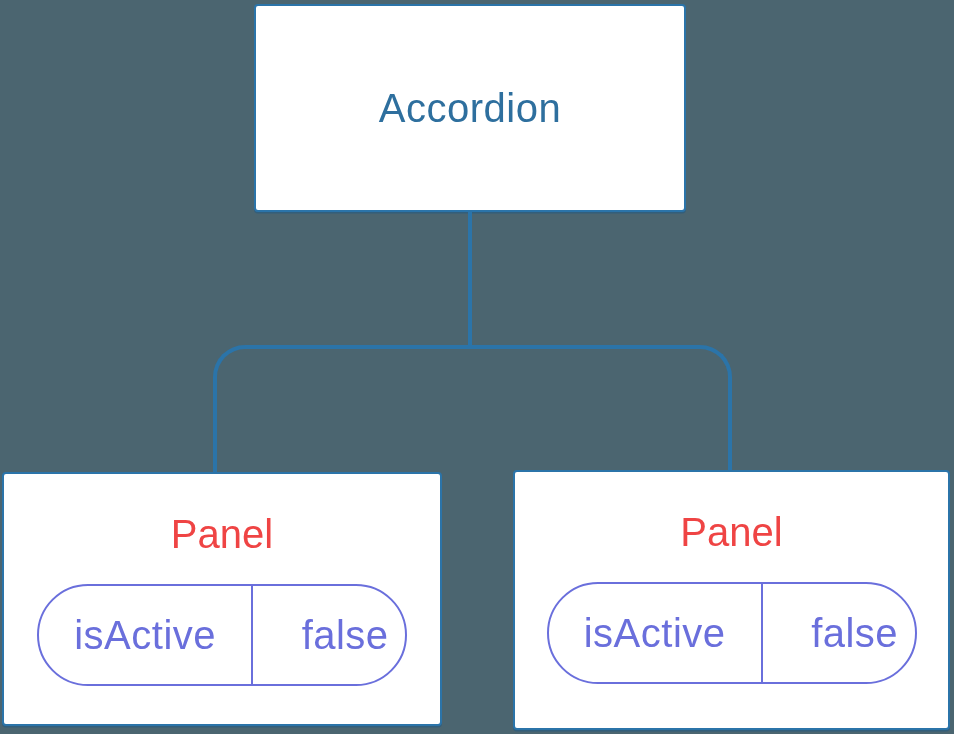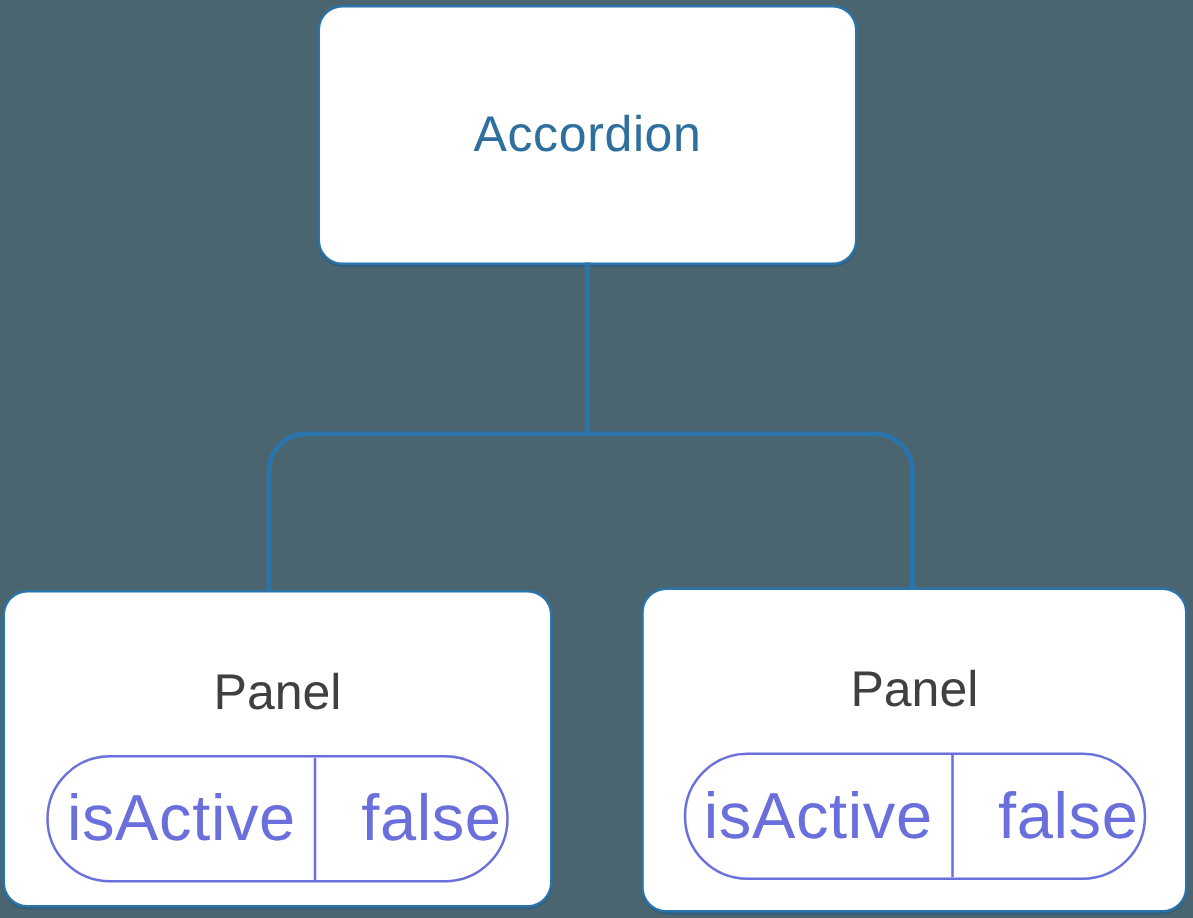--- a/index.html
+++ b/index.html
@@ -13,21 +13,21 @@
     width: 954px;
     height: 734px;
     background: #4b6570;
     overflow: hidden;
   }
   
   .node {
     position: absolute;
     background: #ffffff;
     border: 2.5px solid #2b74a9;
-    border-radius: 20px;
+    border-radius: 4px;
     box-sizing: border-box;
     box-shadow: 0 1.5px 0 rgba(31, 90, 133, 0.55);
   }
   .node-root {
     left: 254px;
     top: 4px;
     width: 432px;
     height: 208px;
     display: flex;
     align-items: center;
@@ -71,22 +71,22 @@
     width: 440px;
     height: 254px;
   }
   .node-panel-right {
     left: 513px;
     top: 470px;
     width: 437px;
     height: 260px;
   }
   .panel-title {
-    margin-top: 60px;
-    color: #404040;
+    margin-top: 40px;
+    color: #ef4444;
     font-size: 40px;
     font-weight: 500;
     line-height: 1;
   }
   
   .pill {
     margin-top: 30px;
     width: 370px;
     height: 102px;
     box-sizing: border-box;
@@ -95,21 +95,21 @@
     display: flex;
     align-items: stretch;
     overflow: hidden;
     background: #ffffff;
   }
   .pill-cell {
     display: flex;
     align-items: center;
     justify-content: center;
     color: #6a6fdc;
-    font-size: 52px;
+    font-size: 40px;
     font-weight: 400;
     letter-spacing: 0.5px;
   }
   .pill-key { flex: 0 0 58%; }
   .pill-value {
     flex: 1 1 auto;
     border-left: 2.5px solid #6a6fdc;
     padding-left: 32px;
   }
 </style>

